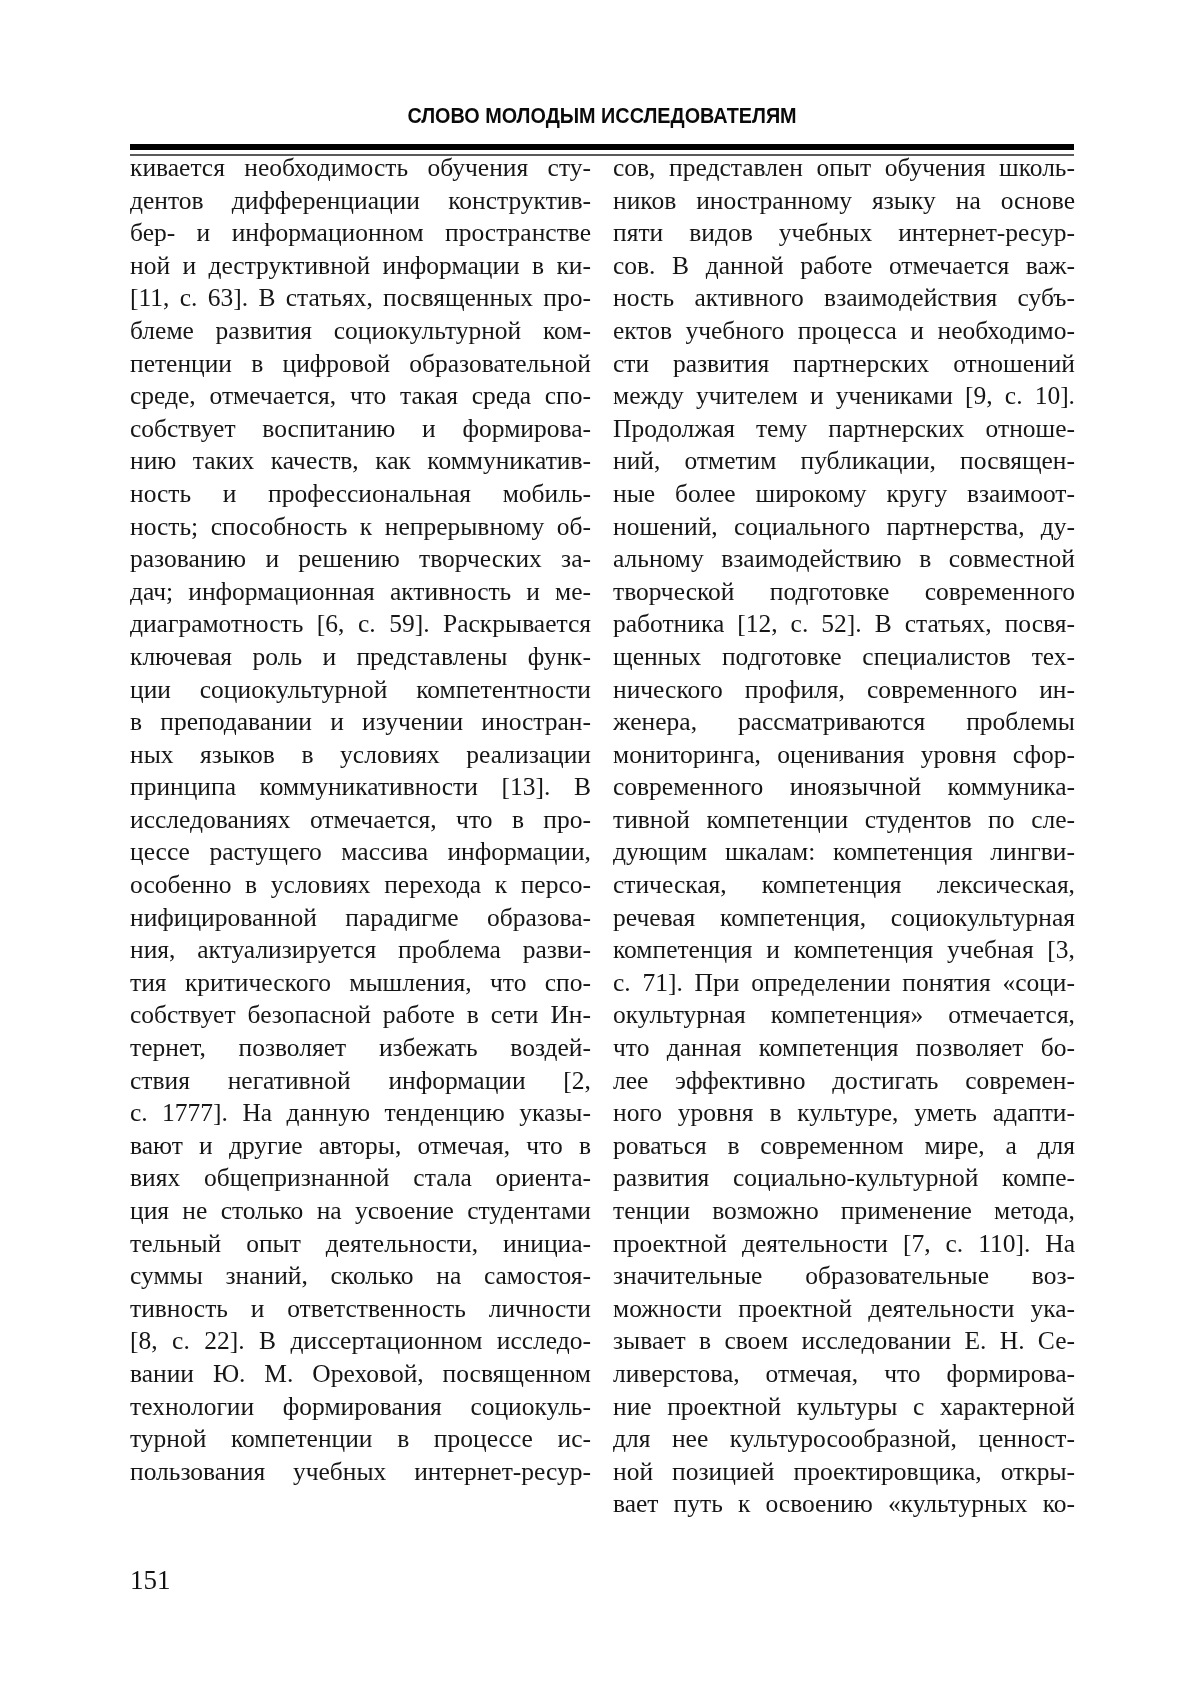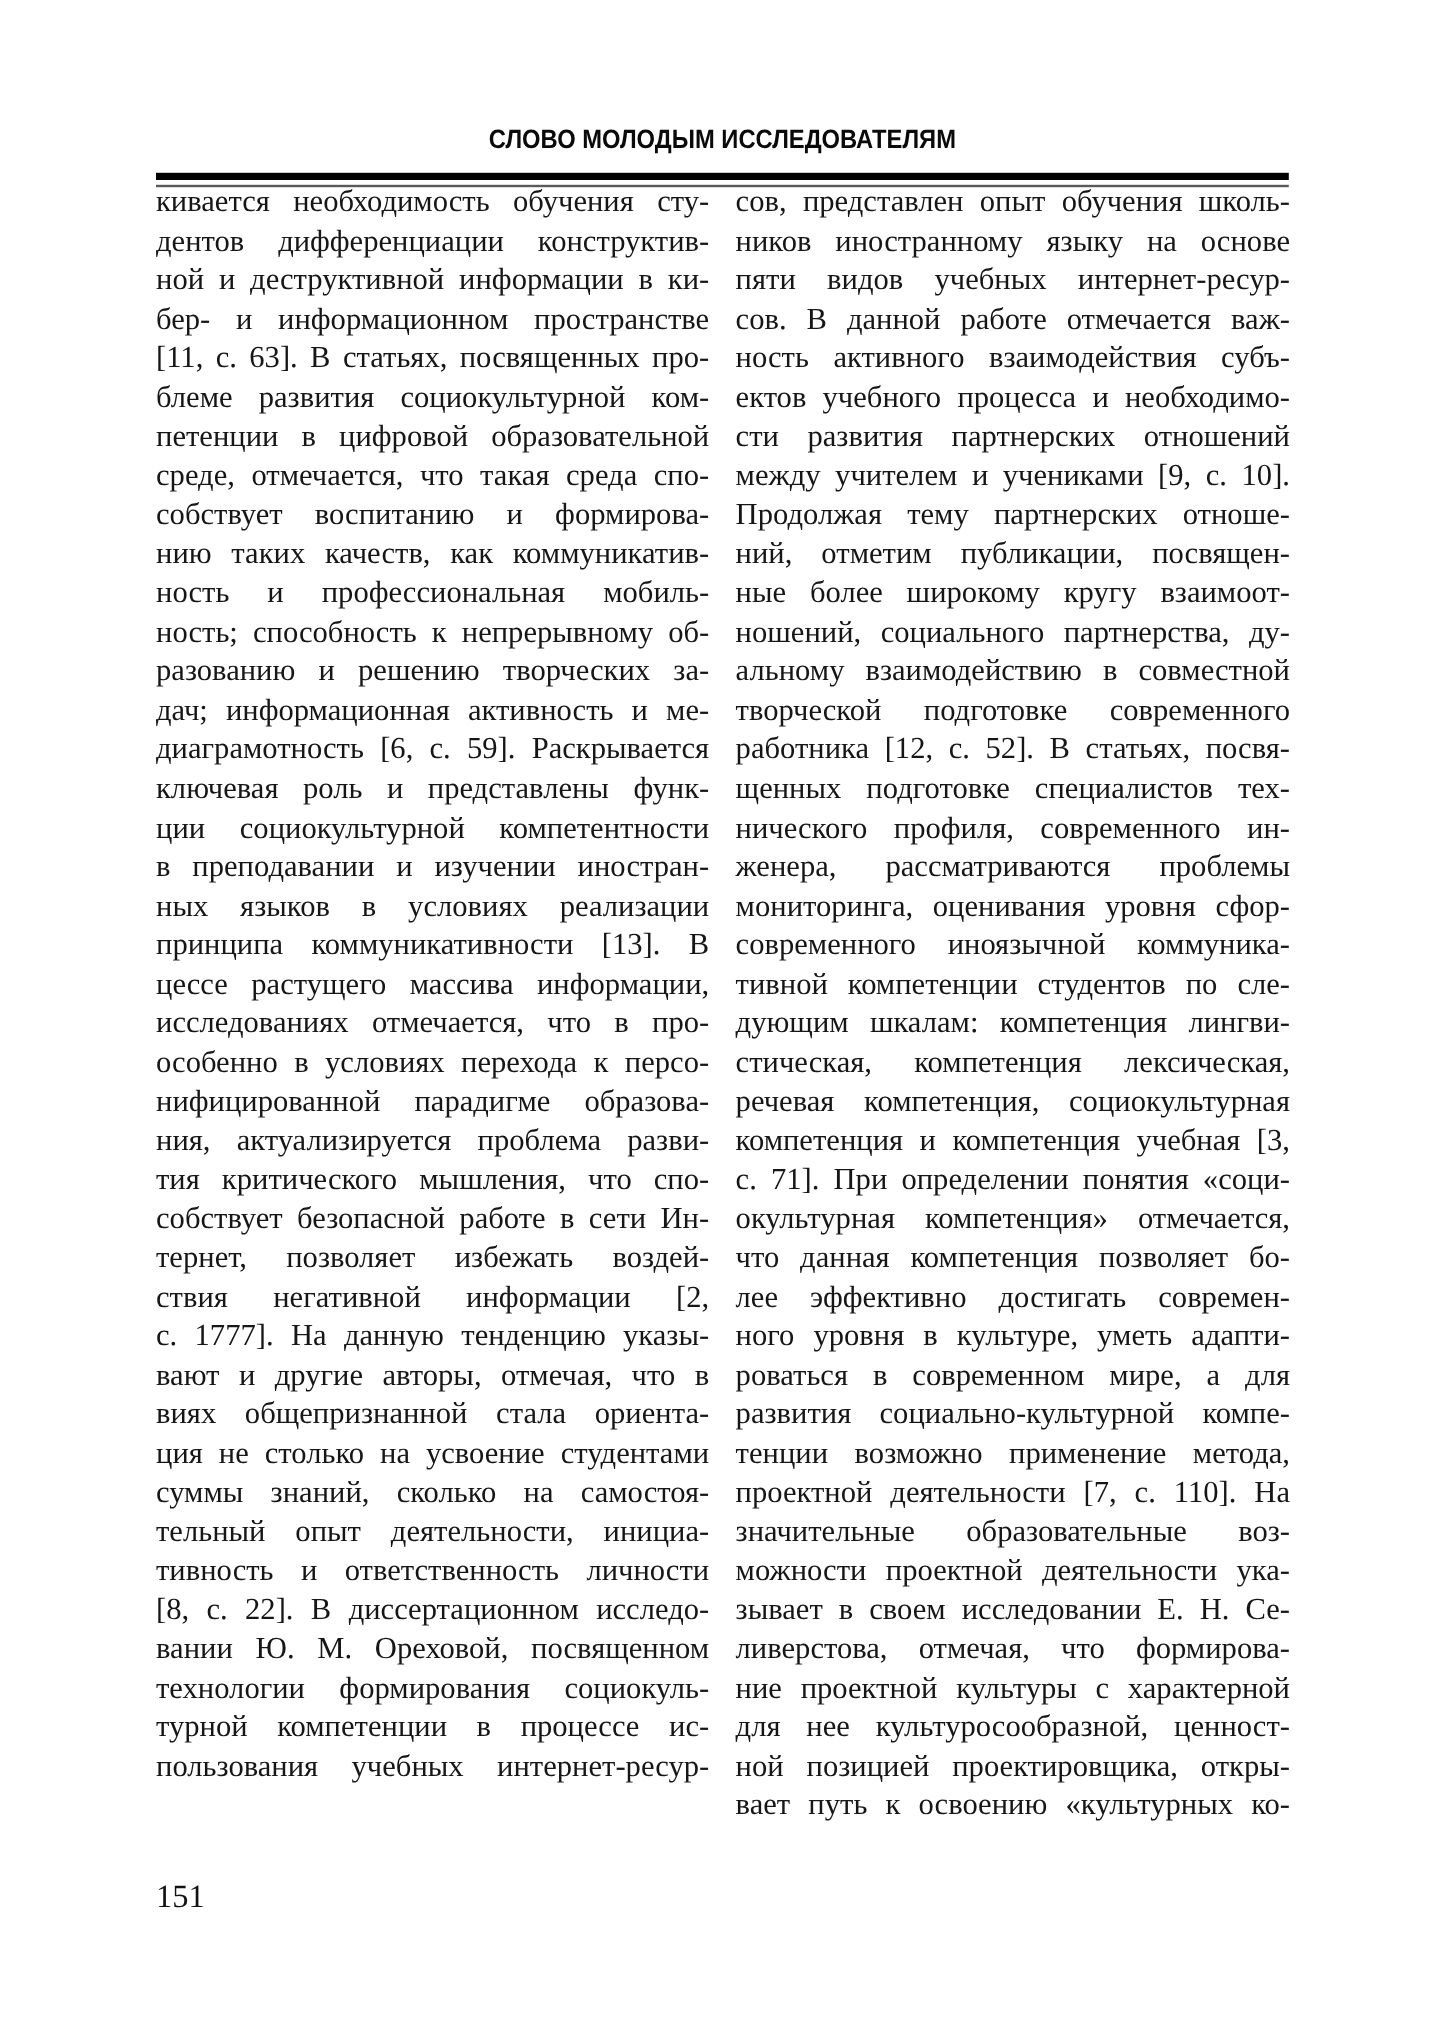--- a/index.html
+++ b/index.html
@@ -81,53 +81,53 @@
 <div class="page">
 
   <div class="header-title">СЛОВО МОЛОДЫМ ИССЛЕДОВАТЕЛЯМ</div>
 
   <div class="rule-thick"></div>
   <div class="rule-thin"></div>
 
   <div class="column column-left">
       <div class="text-line">кивается необходимость обучения сту-</div>
       <div class="text-line">дентов дифференциации конструктив-</div>
+      <div class="text-line">бер- и информационном пространстве</div>
       <div class="text-line">ной и деструктивной информации в ки-</div>
-      <div class="text-line">бер- и информационном пространстве</div>
       <div class="text-line">[11, с. 63]. В статьях, посвященных про-</div>
       <div class="text-line">блеме развития социокультурной ком-</div>
       <div class="text-line">петенции в цифровой образовательной</div>
       <div class="text-line">среде, отмечается, что такая среда спо-</div>
       <div class="text-line">собствует воспитанию и формирова-</div>
       <div class="text-line">нию таких качеств, как коммуникатив-</div>
       <div class="text-line">ность и профессиональная мобиль-</div>
       <div class="text-line">ность; способность к непрерывному об-</div>
       <div class="text-line">разованию и решению творческих за-</div>
       <div class="text-line">дач; информационная активность и ме-</div>
       <div class="text-line">диаграмотность [6, с. 59]. Раскрывается</div>
       <div class="text-line">ключевая роль и представлены функ-</div>
       <div class="text-line">ции социокультурной компетентности</div>
       <div class="text-line">в преподавании и изучении иностран-</div>
       <div class="text-line">ных языков в условиях реализации</div>
       <div class="text-line">принципа коммуникативности [13]. В</div>
+      <div class="text-line">исследованиях отмечается, что в про-</div>
       <div class="text-line">цессе растущего массива информации,</div>
-      <div class="text-line">исследованиях отмечается, что в про-</div>
       <div class="text-line">особенно в условиях перехода к персо-</div>
       <div class="text-line">нифицированной парадигме образова-</div>
       <div class="text-line">ния, актуализируется проблема разви-</div>
       <div class="text-line">тия критического мышления, что спо-</div>
       <div class="text-line">собствует безопасной работе в сети Ин-</div>
       <div class="text-line">тернет, позволяет избежать воздей-</div>
       <div class="text-line">ствия негативной информации [2,</div>
       <div class="text-line">с. 1777]. На данную тенденцию указы-</div>
       <div class="text-line">вают и другие авторы, отмечая, что в</div>
       <div class="text-line">виях общепризнанной стала ориента-</div>
       <div class="text-line">ция не столько на усвоение студентами</div>
+      <div class="text-line">тельный опыт деятельности, инициа-</div>
       <div class="text-line">суммы знаний, сколько на самостоя-</div>
-      <div class="text-line">тельный опыт деятельности, инициа-</div>
       <div class="text-line">тивность и ответственность личности</div>
       <div class="text-line">[8, с. 22]. В диссертационном исследо-</div>
       <div class="text-line">вании Ю. М. Ореховой, посвященном</div>
       <div class="text-line">технологии формирования социокуль-</div>
       <div class="text-line">турной компетенции в процессе ис-</div>
       <div class="text-line">пользования учебных интернет-ресур-</div>
     </div>
 
   <div class="column column-right">
       <div class="text-line">сов, представлен опыт обучения школь-</div>

